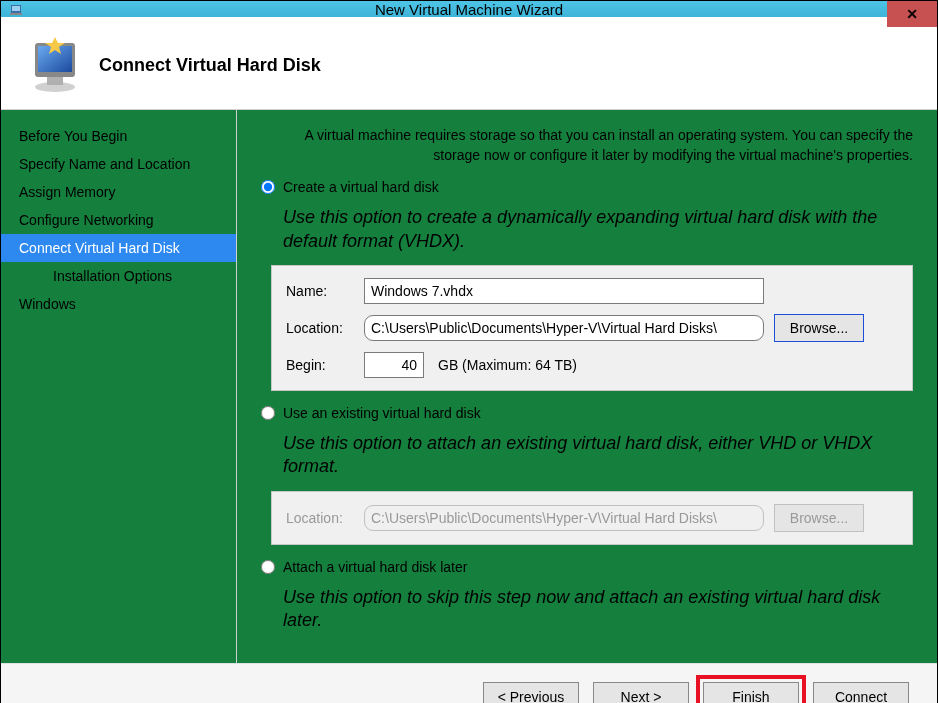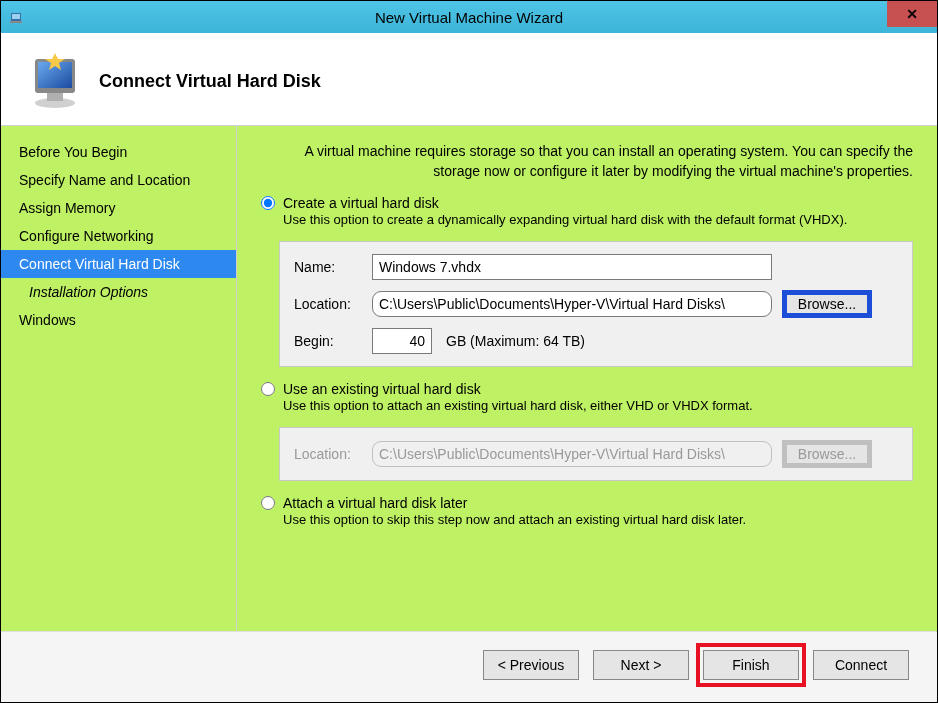--- a/index.html
+++ b/index.html
@@ -71,36 +71,35 @@
   height: 60px;
 }
 .header-title {
   font-size: 18px;
   font-weight: bold;
   color: #000;
 }
 .body-area {
   flex: 1;
   display: flex;
-  background: #bef264;
+  background: #15803d;
 }
 .sidebar {
   width: 236px;
   padding: 12px 0;
   border-right: 1px solid #d0d0d0;
 }
 .sidebar-item {
   padding: 6px 18px;
   font-size: 14px;
   color: #000;
   cursor: pointer;
 }
 .sidebar-item.indented {
-  padding-left: 28px;
-  font-style: italic;
+  padding-left: 52px;
 }
 .sidebar-item.selected {
   background: #2d89ef;
   color: #fff;
 }
 .content {
   flex: 1;
   padding: 16px 24px 16px 24px;
   font-size: 14px;
   color: #000;
@@ -120,26 +119,27 @@
 }
 .radio-row input[type=radio] {
   width: 14px;
   height: 14px;
 }
 .option-label {
   font-size: 14px;
 }
 .option-desc {
   margin-left: 22px;
-  margin-top: 1px;
-  font-size: 13px;
+  margin-top: 11px;
+  font-size: 18px;
   line-height: 1.3;
+  font-style: italic;
 }
 .fieldset {
-  margin: 12px 0 14px 18px;
+  margin: 12px 0 14px 10px;
   border: 1px solid #c8c8c8;
   padding: 12px 14px;
   background: #f0f0f0;
 }
 .field-row {
   display: flex;
   align-items: center;
   margin-bottom: 10px;
   gap: 10px;
 }
@@ -166,21 +166,21 @@
   color: #999;
   border-color: #c0c0c0;
 }
 .field-label.disabled {
   color: #999;
 }
 .browse-btn {
   height: 28px;
   width: 90px;
   background: #e5e5e5;
-  border: 5px solid #1d4ed8;
+  border: 1px solid #1d4ed8;
   font-size: 14px;
   cursor: pointer;
   font-family: inherit;
 }
 .browse-btn:disabled {
   color: #999;
   border-color: #c0c0c0;
   cursor: default;
 }
 .size-suffix {

